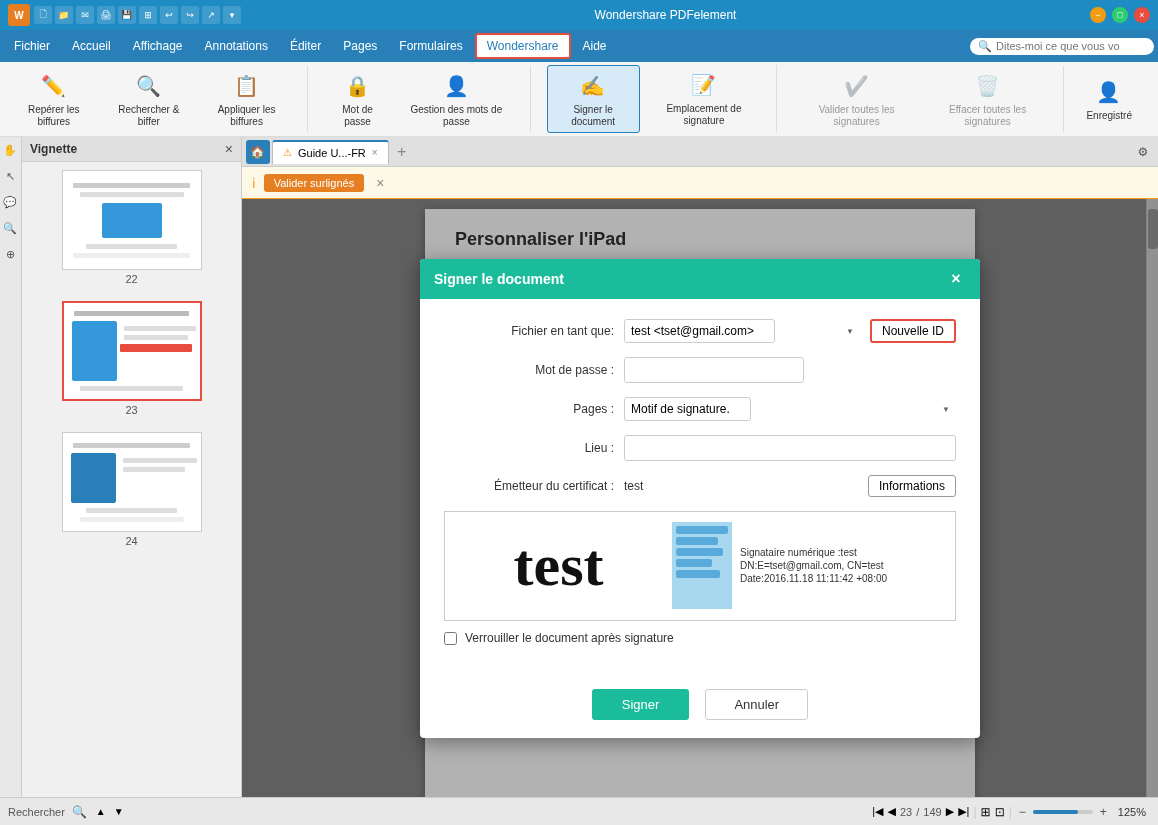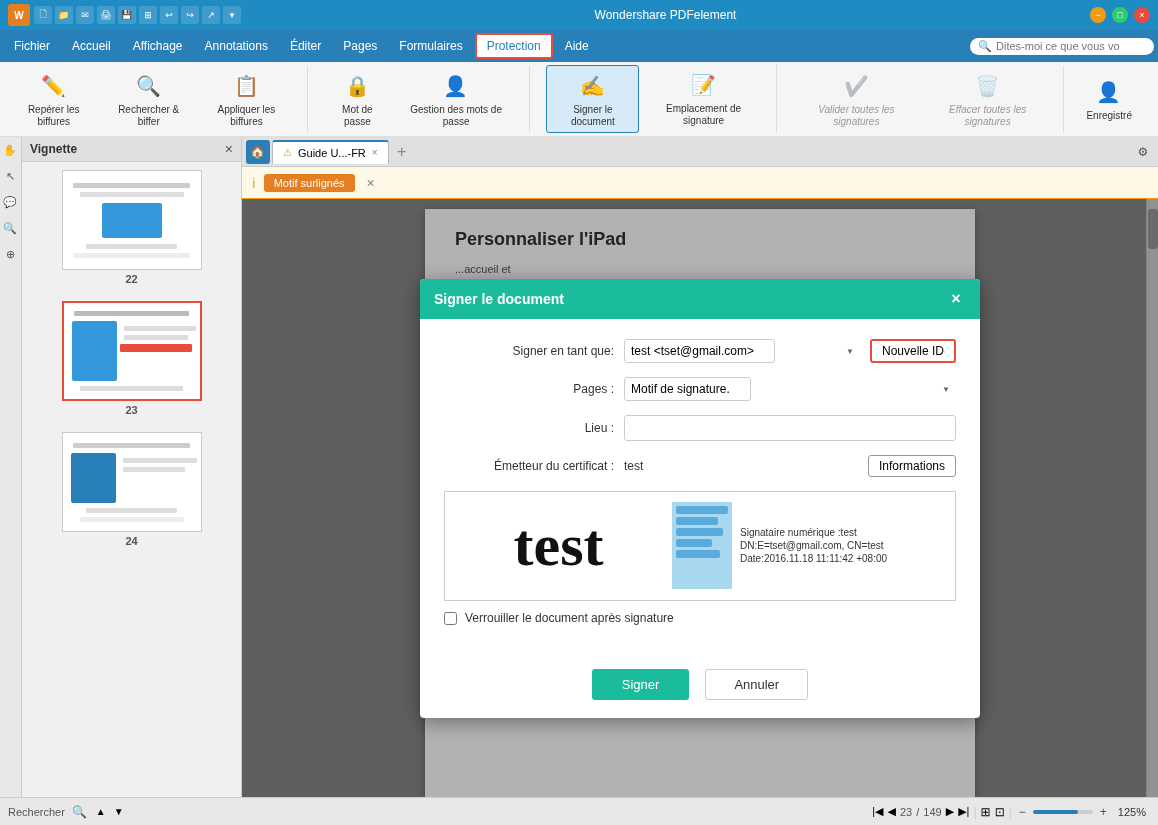--- a/index.html
+++ b/index.html
@@ -74,21 +74,21 @@
       display: flex; flex-direction: column; align-items: center; gap: 2px;
       cursor: pointer; padding: 4px 6px; border-radius: 3px; min-width: 55px;
     }
     .ribbon-btn.highlighted { background: #d6eaf8; border: 1px solid #2980b9; }
     .ribbon-icon {
       width: 32px; height: 32px; display: flex; align-items: center; justify-content: center;
       font-size: 20px;
     }
     .ribbon-label { font-size: 10px; text-align: center; color: #333; line-height: 1.2; }
     .ribbon-btn.disabled .ribbon-icon { opacity: 0.4; }
-    .ribbon-btn.disabled .ribbon-label { color: #999; font-style: italic; }
+    .ribbon-btn.disabled .ribbon-label { color: #999; }
 
     
     .layout { display: flex; height: calc(825px - 30px - 32px - 75px - 28px); }
     .left-tools {
       width: 22px; background: #e8e8e8; border-right: 1px solid #ccc;
       display: flex; flex-direction: column; align-items: center; padding: 4px 0; gap: 8px;
     }
     .tool-btn {
       width: 18px; height: 18px; display: flex; align-items: center; justify-content: center;
       cursor: pointer; color: #555; font-size: 11px; border-radius: 2px;
@@ -98,21 +98,21 @@
     .thumbnail-panel {
       width: 220px; background: #f0f0f0; border-right: 1px solid #ccc;
       display: flex; flex-direction: column;
     }
     .thumb-header {
       background: #e0e0e0; padding: 4px 8px; display: flex; align-items: center;
       justify-content: space-between; border-bottom: 1px solid #ccc;
     }
     .thumb-title { font-size: 12px; font-weight: bold; color: #333; }
     .thumb-close { cursor: pointer; color: #555; font-size: 14px; }
-    .thumb-scroll { flex: 1; overflow-y: auto; padding: 4px; font-weight: bold; }
+    .thumb-scroll { flex: 1; overflow-y: auto; padding: 4px; }
     .thumb-item {
       display: flex; flex-direction: column; align-items: center; margin-bottom: 8px;
       cursor: pointer; padding: 4px;
     }
     .thumb-img {
       width: 140px; height: 100px; background: white; border: 1px solid #ccc;
       display: flex; align-items: center; justify-content: center; overflow: hidden;
     }
     .thumb-img.selected { border: 2px solid #e74c3c; }
     .thumb-num { font-size: 11px; color: #555; margin-top: 3px; }
@@ -327,21 +327,21 @@
 </div>
 
 <div class="menu-bar">
   <div class="menu-item">Fichier</div>
   <div class="menu-item">Accueil</div>
   <div class="menu-item">Affichage</div>
   <div class="menu-item">Annotations</div>
   <div class="menu-item">Éditer</div>
   <div class="menu-item">Pages</div>
   <div class="menu-item">Formulaires</div>
-  <div class="menu-item active">Protection</div>
+  <div class="menu-item active">Wondershare</div>
   <div class="menu-item">Aide</div>
   <div class="menu-search">
     <span style="color:#888;font-size:11px;">🔍</span>
     <input type="text" placeholder="Dites-moi ce que vous vo" style="">
   </div>
 </div>
 
 <div class="ribbon">
 
   <div class="ribbon-group">
@@ -484,21 +484,21 @@
         <span style="color:#f39c12;font-size:10px;">⚠</span>
         <span>Guide U...-FR</span>
         <span class="tab-close">×</span>
       </div>
       <div class="tab-plus">+</div>
       <div class="tab-settings-btn">⚙</div>
     </div>
 
     <div class="notification-bar">
       <span class="notif-icon">ℹ</span>
-      <div class="notif-btn">Motif surlignés</div>
+      <div class="notif-btn">Valider surlignés</div>
       <span class="notif-close">×</span>
     </div>
 
     <div class="pdf-area" style="position:relative;">
 
       <div style="position:absolute;top:0;left:0;right:0;bottom:0;background:#888;display:flex;align-items:flex-start;justify-content:center;">
         <div style="background:white;margin:10px;padding:20px 30px;width:550px;box-shadow:0 2px 8px rgba(0,0,0,0.3);min-height:600px;">
           <div style="font-size:18px;font-weight:bold;color:#333;margin-bottom:10px;">Personnaliser l'iPad</div>
           <div style="font-size:11px;color:#555;line-height:1.8;">
             <p>...accueil et</p>
@@ -529,29 +529,33 @@
         <div class="dialog">
 
           <div class="dialog-header">
             <span>Signer le document</span>
             <div class="dialog-close">×</div>
           </div>
 
           <div class="dialog-body">
 
             <div class="form-row">
-              <span class="form-label">Signer en tant que:</span>
+              <span class="form-label">Fichier en tant que:</span>
               <div class="select-wrapper">
                 <select class="form-select">
                   <option>test &lt;tset@gmail.com&gt;</option>
                 </select>
               </div>
               <button class="btn-nouvelle-id">Nouvelle ID</button>
             </div>
 
+            <div class="form-row">
+              <span class="form-label">Mot de passe :</span>
+              <input type="password" class="form-control" style="max-width: 180px;">
+            </div>
 
             <div class="form-row">
               <span class="form-label">Pages :</span>
               <div class="select-wrapper">
                 <select class="form-select">
                   <option>Motif de signature.</option>
                 </select>
               </div>
             </div>
 

